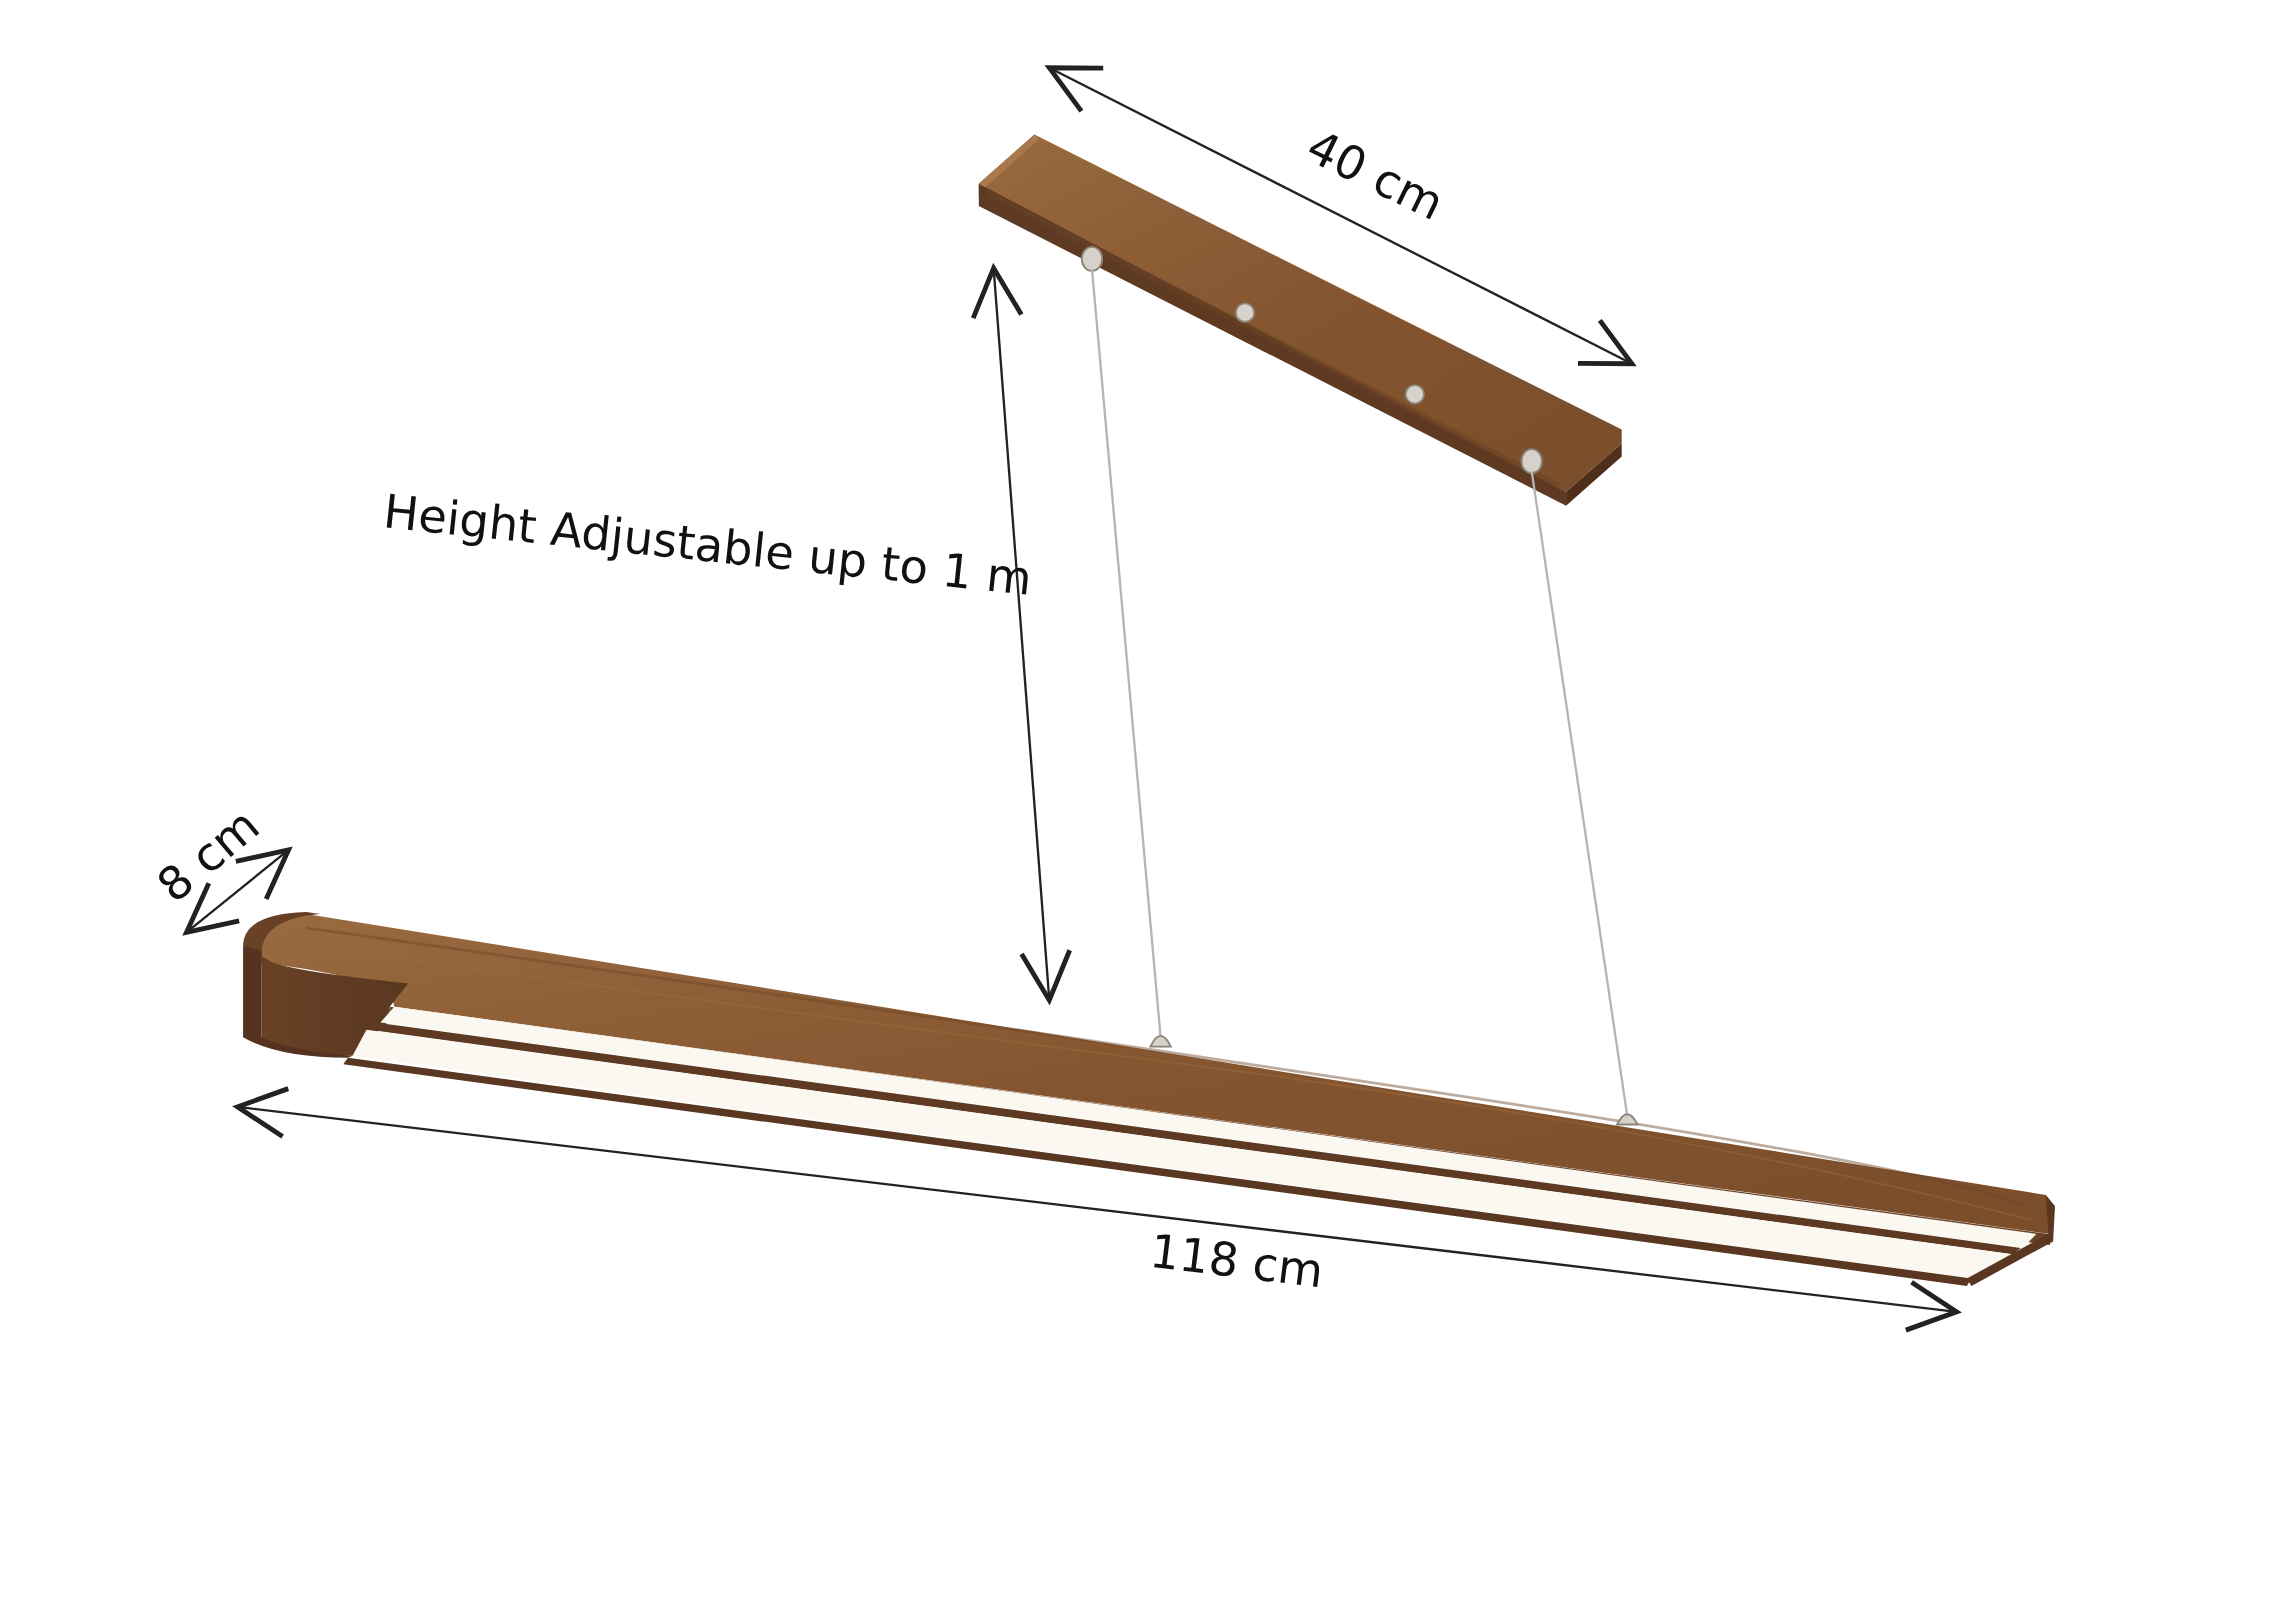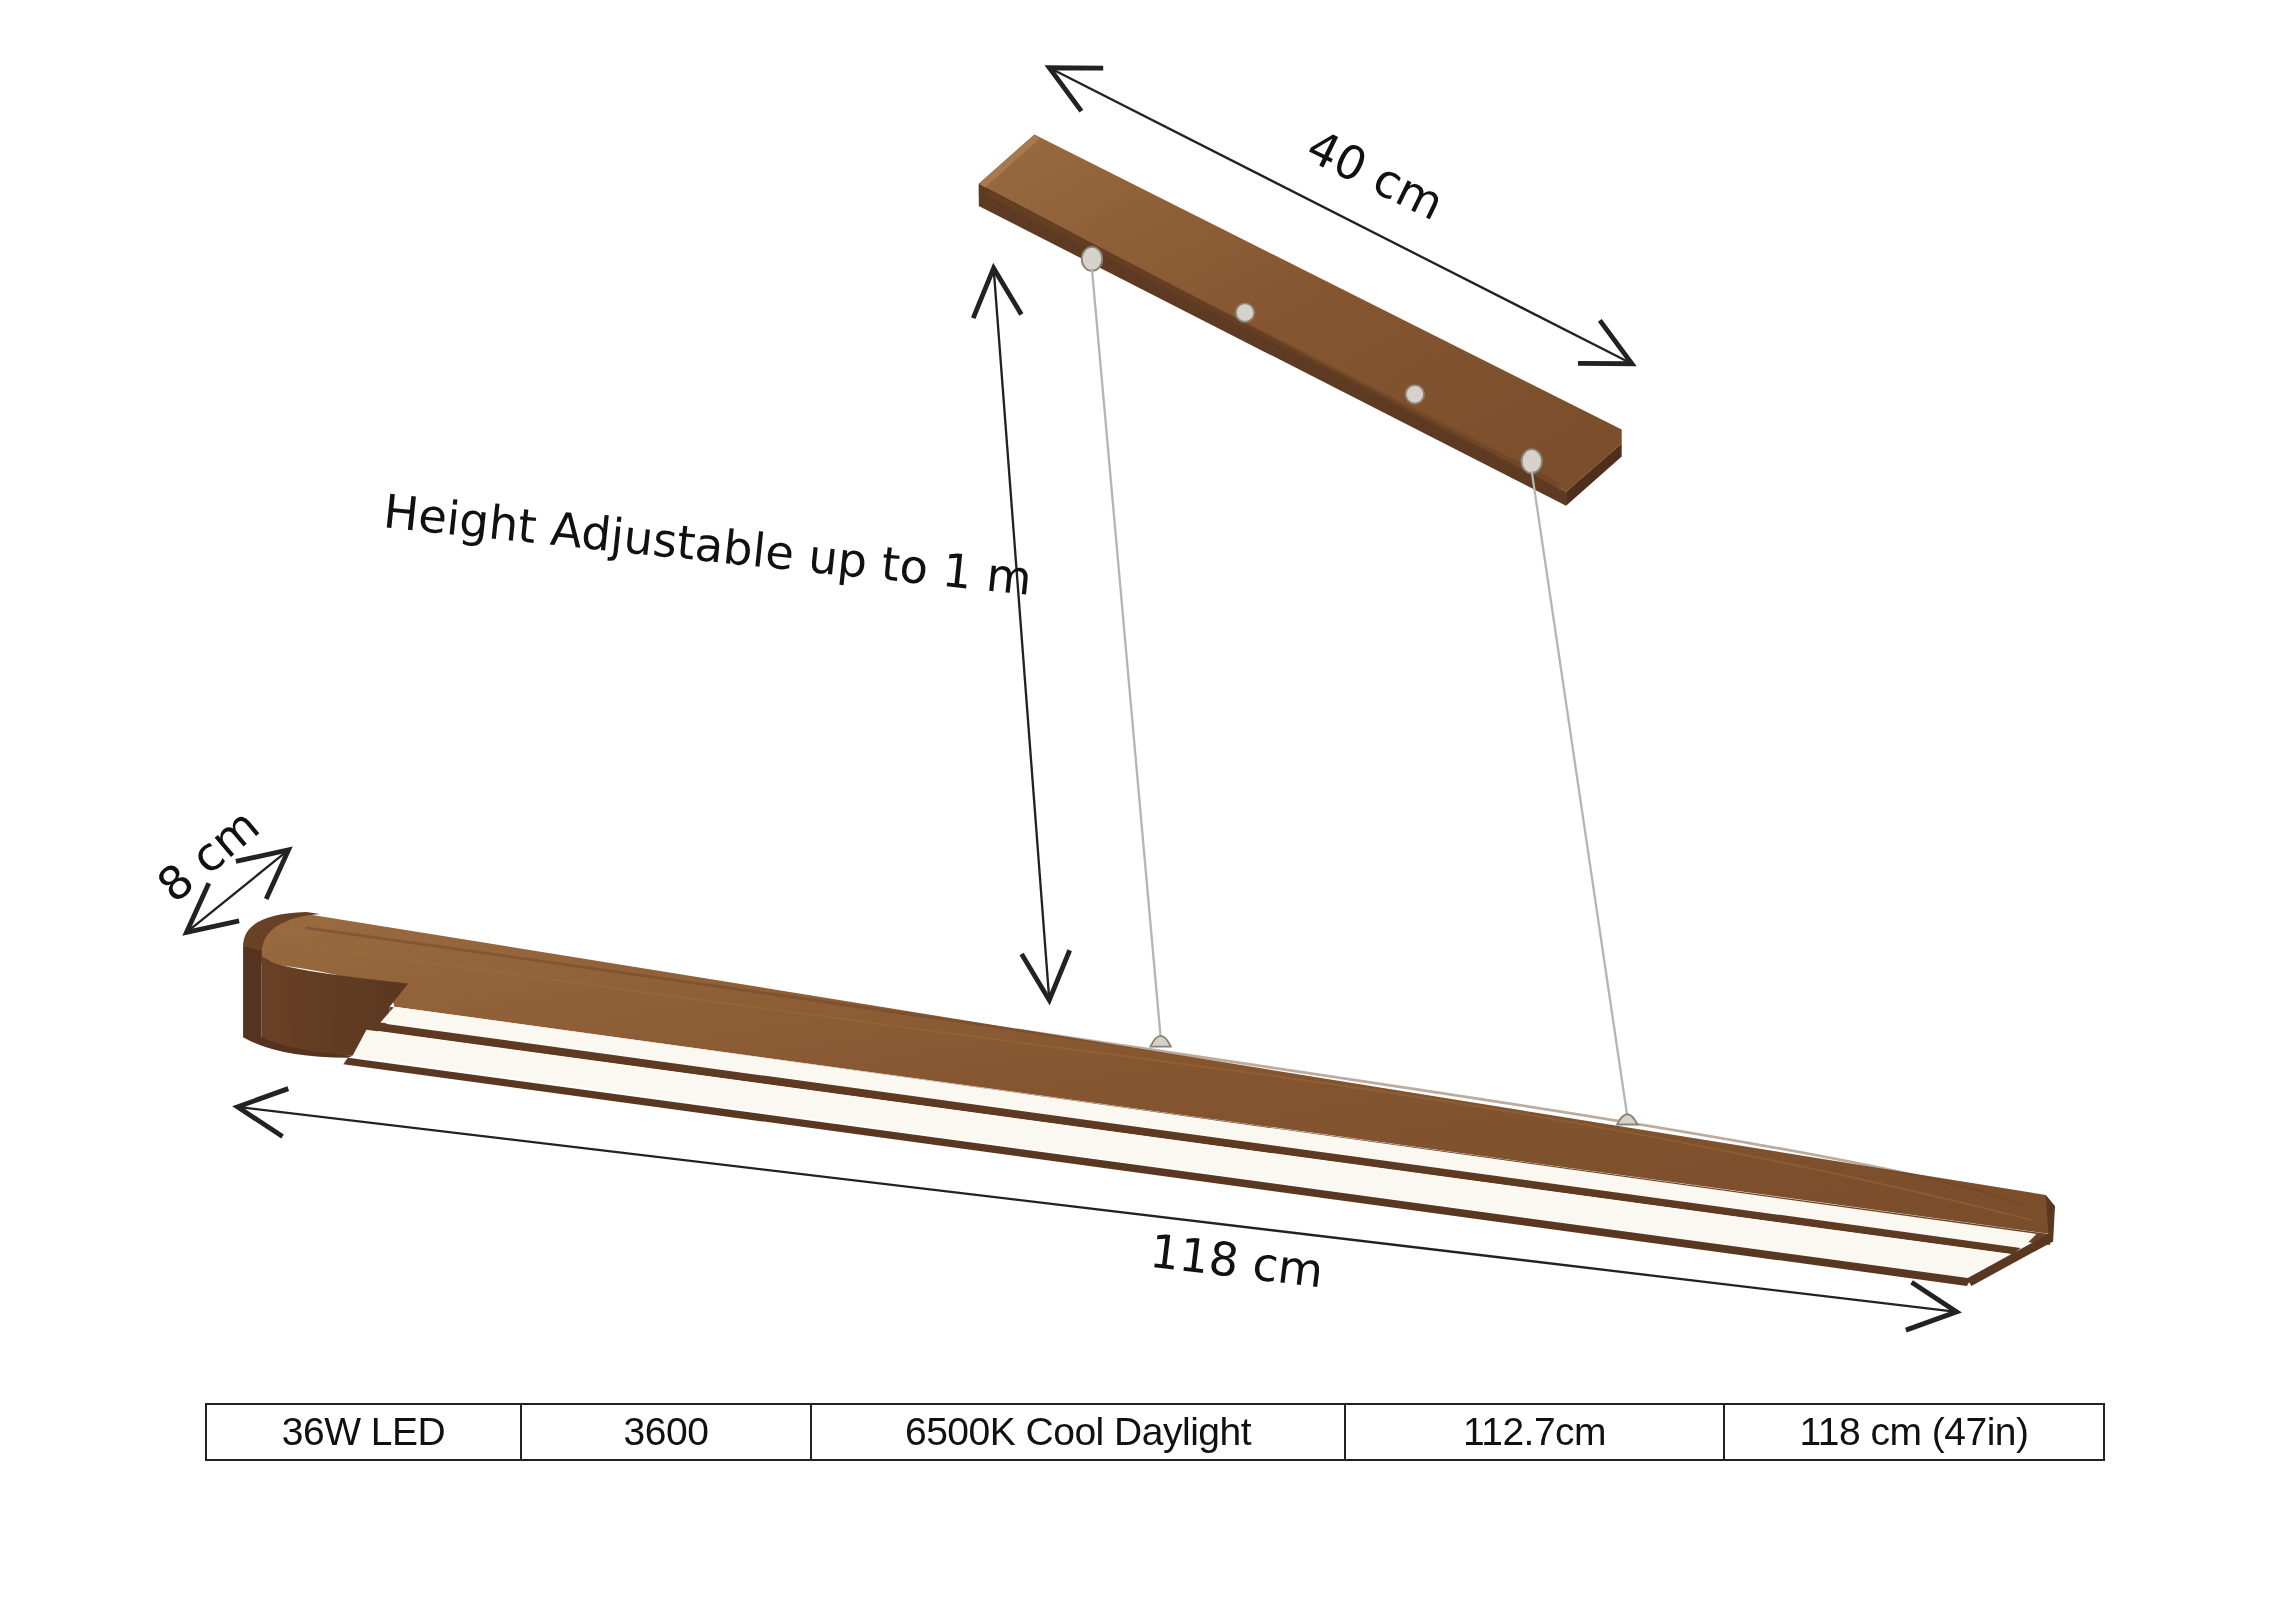--- a/index.html
+++ b/index.html
@@ -84,22 +84,15 @@
 
 <table id="spec-table">
   <colgroup>
       <col class="c1">
       <col class="c2">
       <col class="c3">
       <col class="c4">
       <col class="c5">
     </colgroup>
   <tbody>
-    <tr>
-      <td>36W LED</td>
-      <td>3600</td>
-      <td>6500K Cool Daylight</td>
-      <td>112.7cm</td>
-      <td>118 cm (47in)</td>
-    </tr>
   </tbody>
 </table>
 
 
 </body></html>

